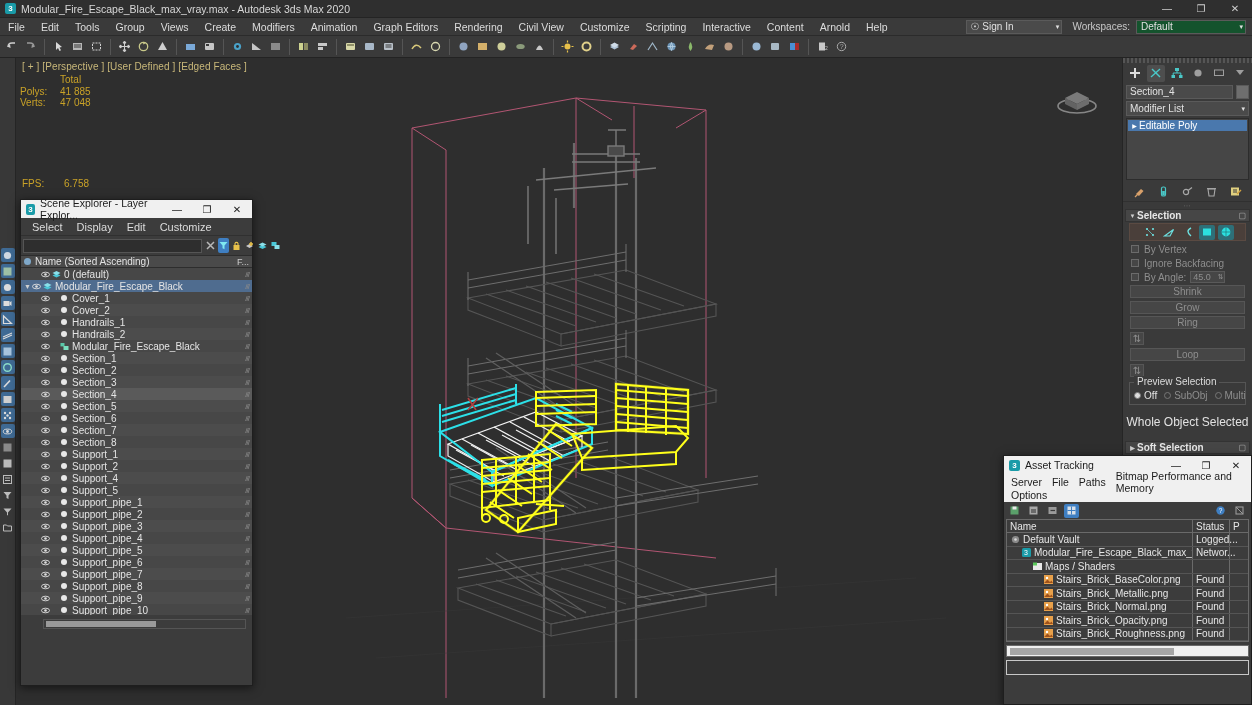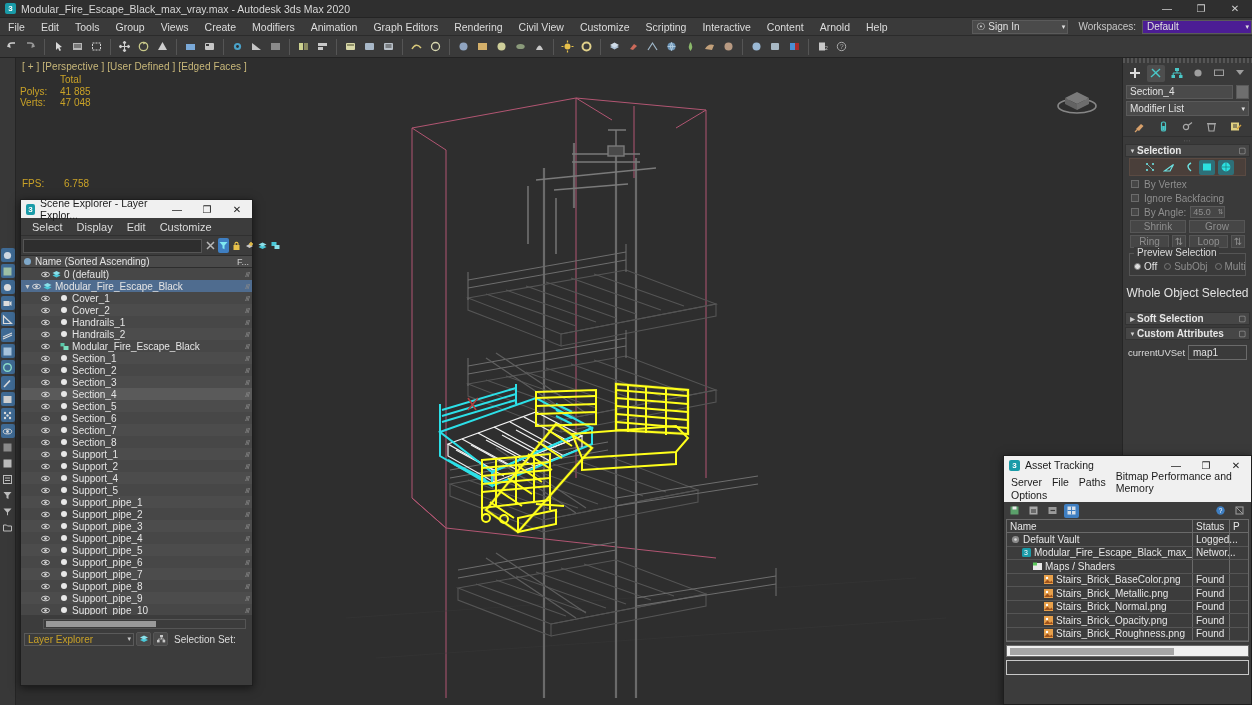--- a/index.html
+++ b/index.html
@@ -36,22 +36,22 @@
   .signin{
     margin-left:auto; display:flex; align-items:center; height:18px;
   }
   .signin-box{
     display:flex;align-items:center; background:#4a4a4a; border:1px solid #5a5a5a;
     height:14px; padding:0 2px 0 3px; min-width:96px; font-size:10px; color:#e0e0e0;
   }
   .signin-box .caret{ margin-left:auto; font-size:7px; padding-left:8px; }
   .ws-label{ padding:0 6px 0 10px; font-size:10px; color:#c8c8c8;}
   .ws-box{
-    display:flex;align-items:center; background:#4c1d95; border:1px solid #5a5a5a;
-    height:14px; padding:0 2px 0 4px; width:110px; font-size:10px; color:#e0e0e0; 
+    display:flex;align-items:center; background:#14532d; border:1px solid #5a5a5a;
+    height:14px; padding:0 2px 0 4px; width:110px; font-size:10px; color:#e0e0e0; margin-right:6px;
   }
   .ws-box .caret{ margin-left:auto; font-size:7px; }
 
   
   .maintoolbar{
     position:absolute; left:0; top:36px; width:1252px; height:22px;
     background:#3a3a3a; display:flex; align-items:center; padding-left:2px;
     border-bottom:1px solid #232323;
   }
   .tbtn{ width:17px;height:18px; margin:0 1px; display:flex;align-items:center;justify-content:center;
@@ -183,21 +183,21 @@
   .roll-hd .pin{ margin-left:auto; margin-right:3px; font-size:8px; color:#888;}
   .sel-icons{ height:18px; display:flex; align-items:center; justify-content:center; gap:3px;
               background:#4a3f3a; margin:1px 4px; border:1px solid #5a4a42;}
   .sel-ic{ width:16px;height:15px; display:flex;align-items:center;justify-content:center; border-radius:2px;}
   .sel-ic.act{ background:#2e6f78; }
   .cp-chk{ height:14px; display:flex; align-items:center; font-size:10px; color:#8e8e8e; padding-left:6px;}
   .cp-chk .box{ width:8px;height:8px;border:1px solid #6b6b6b; margin-right:5px; background:#464646;}
   .cp-spin{ width:35px;height:12px;background:#464646;border:1px solid #5a5a5a; font-size:9px;
             color:#8e8e8e; display:flex;align-items:center;padding-left:2px; margin-left:4px;}
   .cp-spin .sp{ margin-left:auto; font-size:7px; padding-right:1px;}
-  .cp-btnrow{ display:flex; gap:3px; padding:1px 5px; }
+  .cp-btnrow{ display:flex; gap:3px; padding:1px 5px;flex-direction:column; }
   .cp-btn{ flex:1; height:13px; background:#464646; border:1px solid #565656; font-size:10px;
            color:#8e8e8e; display:flex;align-items:center;justify-content:center;}
   .cp-btn.sm{ flex:none; width:14px; }
   .cp-group{ border:1px solid #555; margin:4px 4px 2px 4px; padding:1px 0 3px 0; position:relative;}
   .cp-group .lg{ position:absolute; top:-7px; left:4px; background:#3a3a3a; padding:0 3px;
                  font-size:10px; color:#dcdcdc;}
   .cp-radios{ display:flex; align-items:center; padding:6px 2px 0 4px; font-size:10px;}
   .cp-radio{ display:flex;align-items:center; margin-right:7px; color:#8e8e8e;}
   .cp-radio.on{ color:#e2e2e2;}
   .cp-radio .rd{ width:7px;height:7px;border-radius:50%;border:1px solid #777; margin-right:3px;
@@ -1319,41 +1319,20 @@
         </span>
         <span class="nm">Support_pipe_10</span>
         <span class="slash">///</span>
       </div>
     </div>
 
   <div class="se-scroll">
     <div class="thumb"></div>
   </div>
 
-  <div class="se-footer">
-    <div class="se-foot-box">
-      <span>Layer Explorer</span>
-      <span class="caret">▾</span>
-    </div>
-    <div class="se-fbtn">
-        <svg width="10" height="10">
-          <path d="M1 6 L5 4 L9 6 L5 8 Z" fill="#4ac8d8"></path>
-          <path d="M1 3.5 L5 1.5 L9 3.5 L5 5.5 Z" fill="#8ae0ea"></path>
-        </svg>
-      </div>
-    <div class="se-fbtn">
-        <svg width="10" height="10">
-          <rect x="4" y="1" width="3" height="2.4" fill="#c8c8c8"></rect>
-          <rect x="1" y="6" width="2.6" height="2.4" fill="#c8c8c8"></rect>
-          <rect x="6.6" y="6" width="2.6" height="2.4" fill="#c8c8c8"></rect>
-          <path d="M5.5 3.4 V5 M2.3 6 V5 H8 V6" stroke="#c8c8c8" stroke-width=".8" fill="none"></path>
-        </svg>
-      </div>
-    <div class="se-selset">Selection Set:</div>
-  </div>
 </div>
 
 <div class="cmdpanel">
   <div class="cp-grip"></div>
 
   <div class="cp-tabs">
     <div class="cp-tab">
         <svg width="14" height="14">
           <path d="M7 2 V12 M2 7 H12" stroke="#dcdcdc" stroke-width="2"></path>
         </svg>
@@ -1393,20 +1372,26 @@
   <div class="cp-namerow">
     <div class="cp-name">Section_4</div>
     <div class="cp-color"></div>
   </div>
 
   <div class="cp-modlist">
     <span>Modifier List</span>
     <span class="caret">▾</span>
   </div>
 
+  <div class="cp-stack">
+    <div class="cp-stackrow">
+      <span class="ar">▶</span>
+      <span>Editable Poly</span>
+    </div>
+  </div>
 
   <div class="cp-stackbtns">
     <div class="cp-sb">
         <svg width="13" height="13">
           <path d="M3 9 L8 4 L10.5 6 L6 11 Z" fill="#d8a06a"></path>
           <path d="M5.5 8.5 L2 12" stroke="#d8a06a" stroke-width="1.2"></path>
         </svg>
       </div>
     <div class="cp-sb">
         <svg width="13" height="13">

